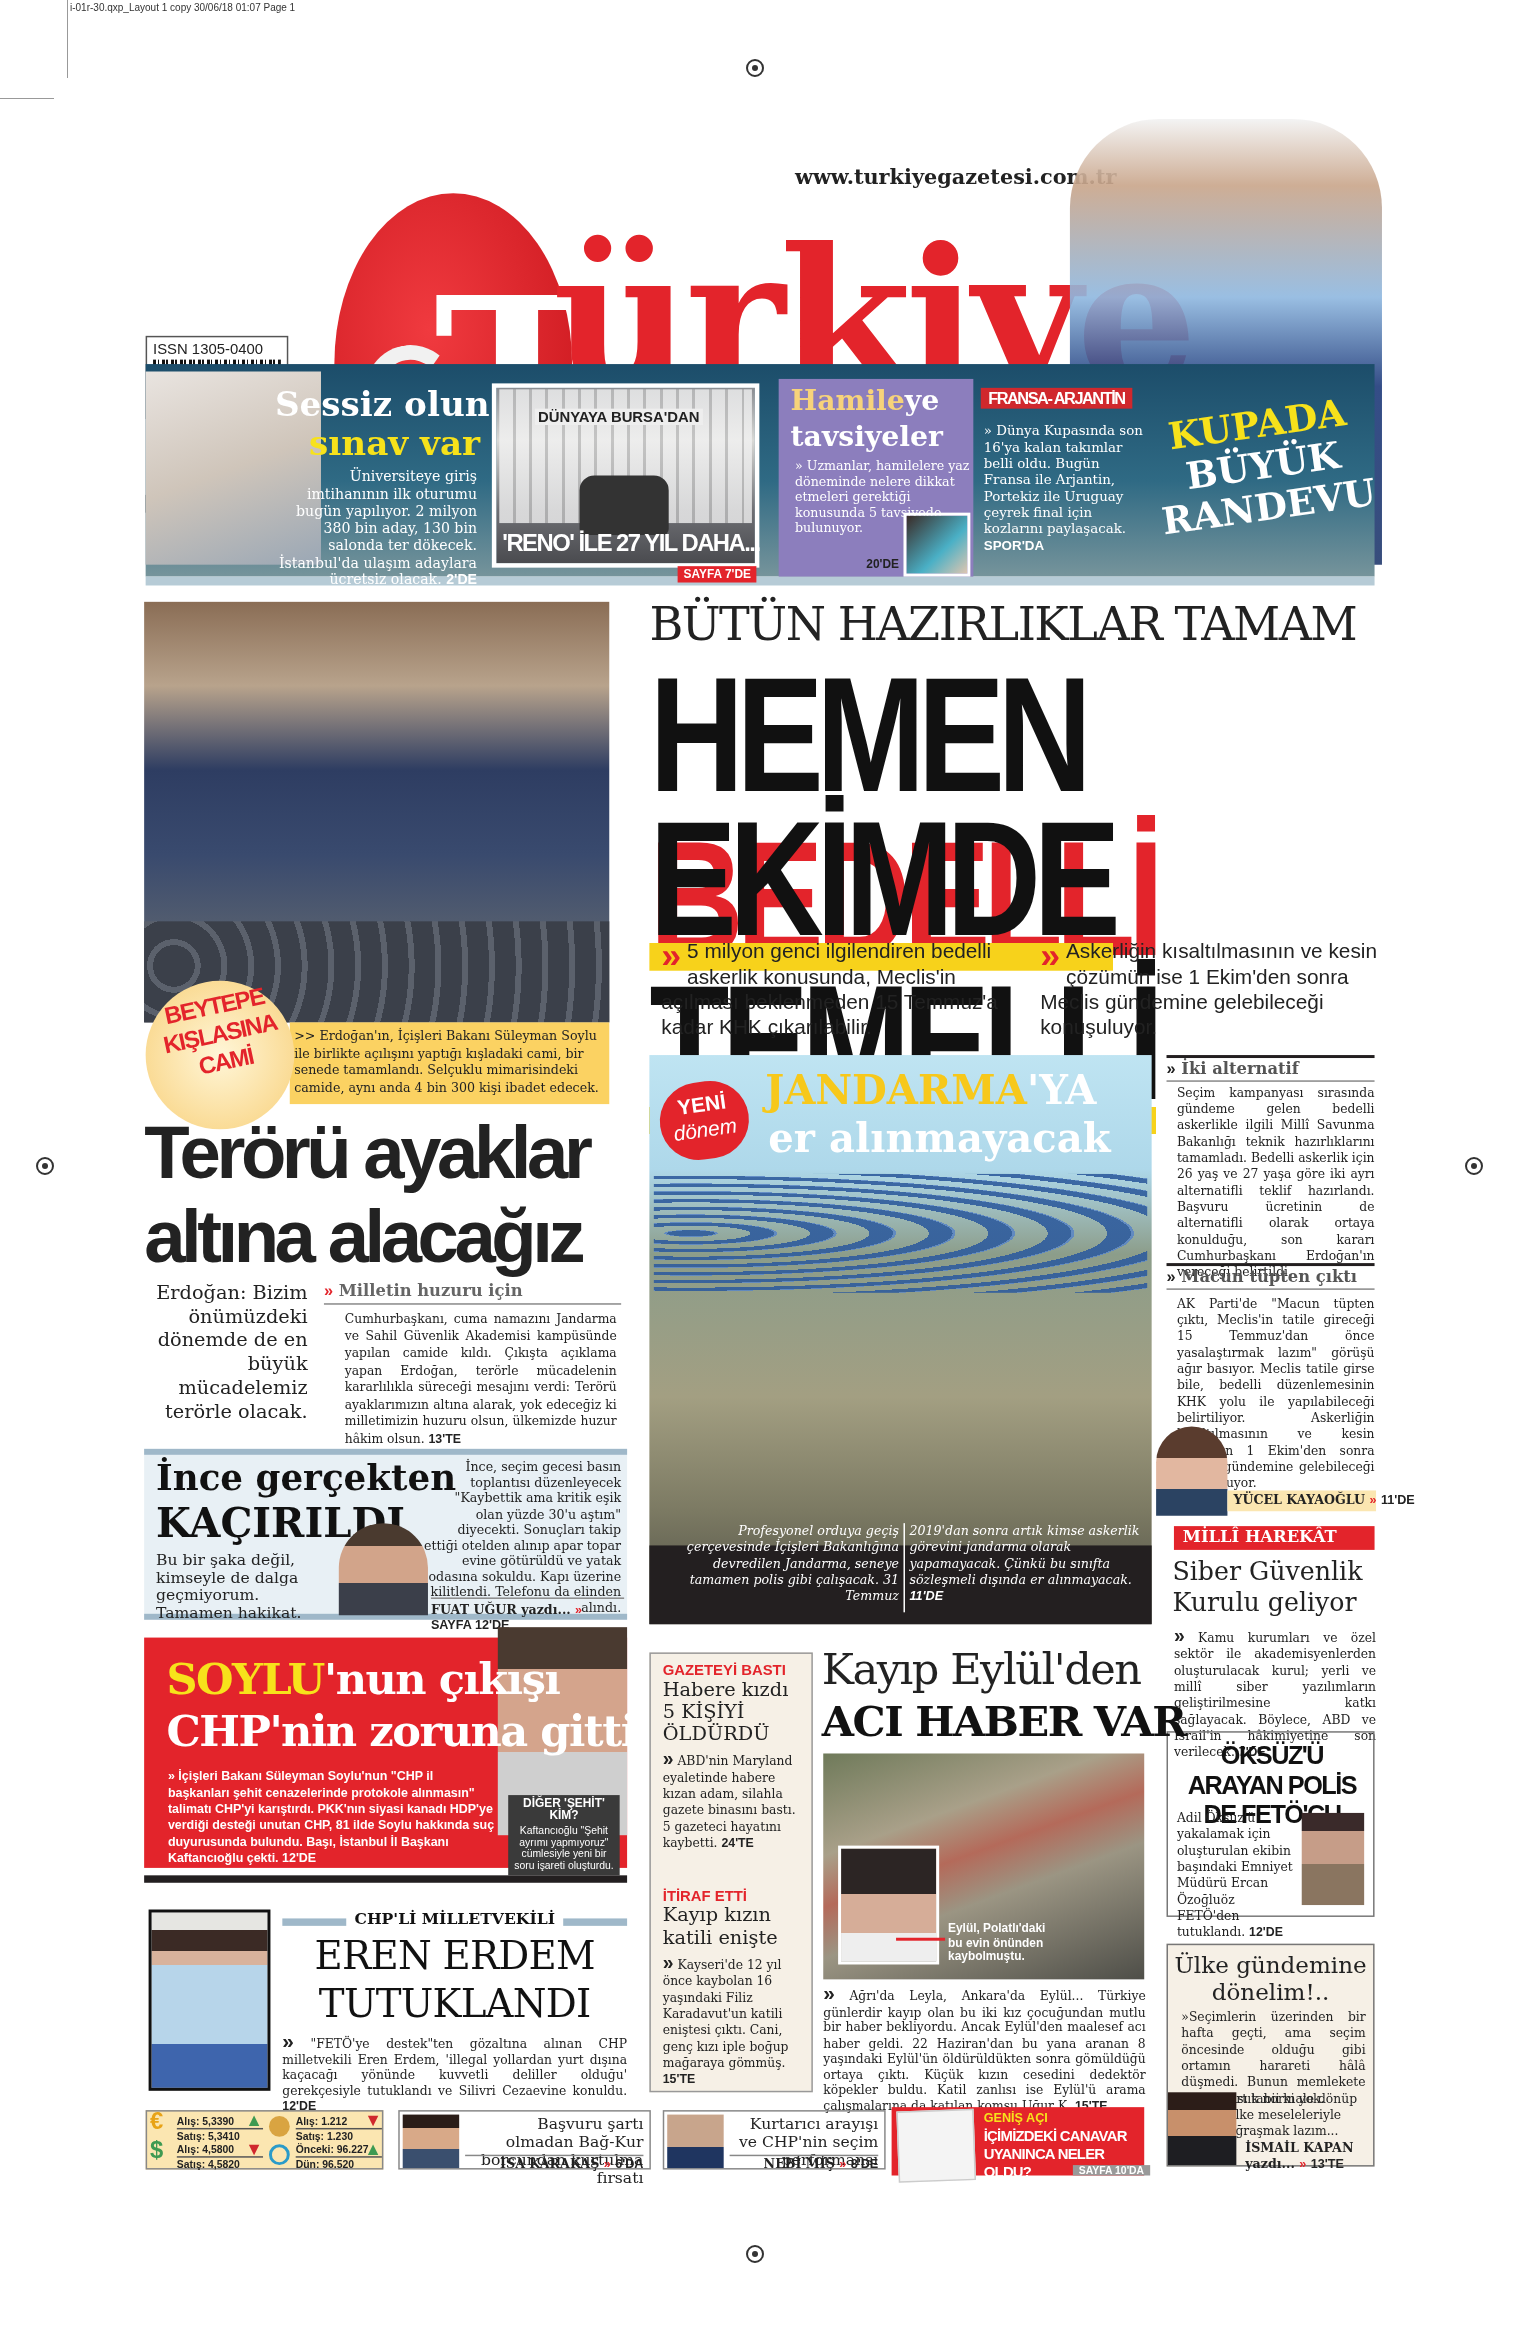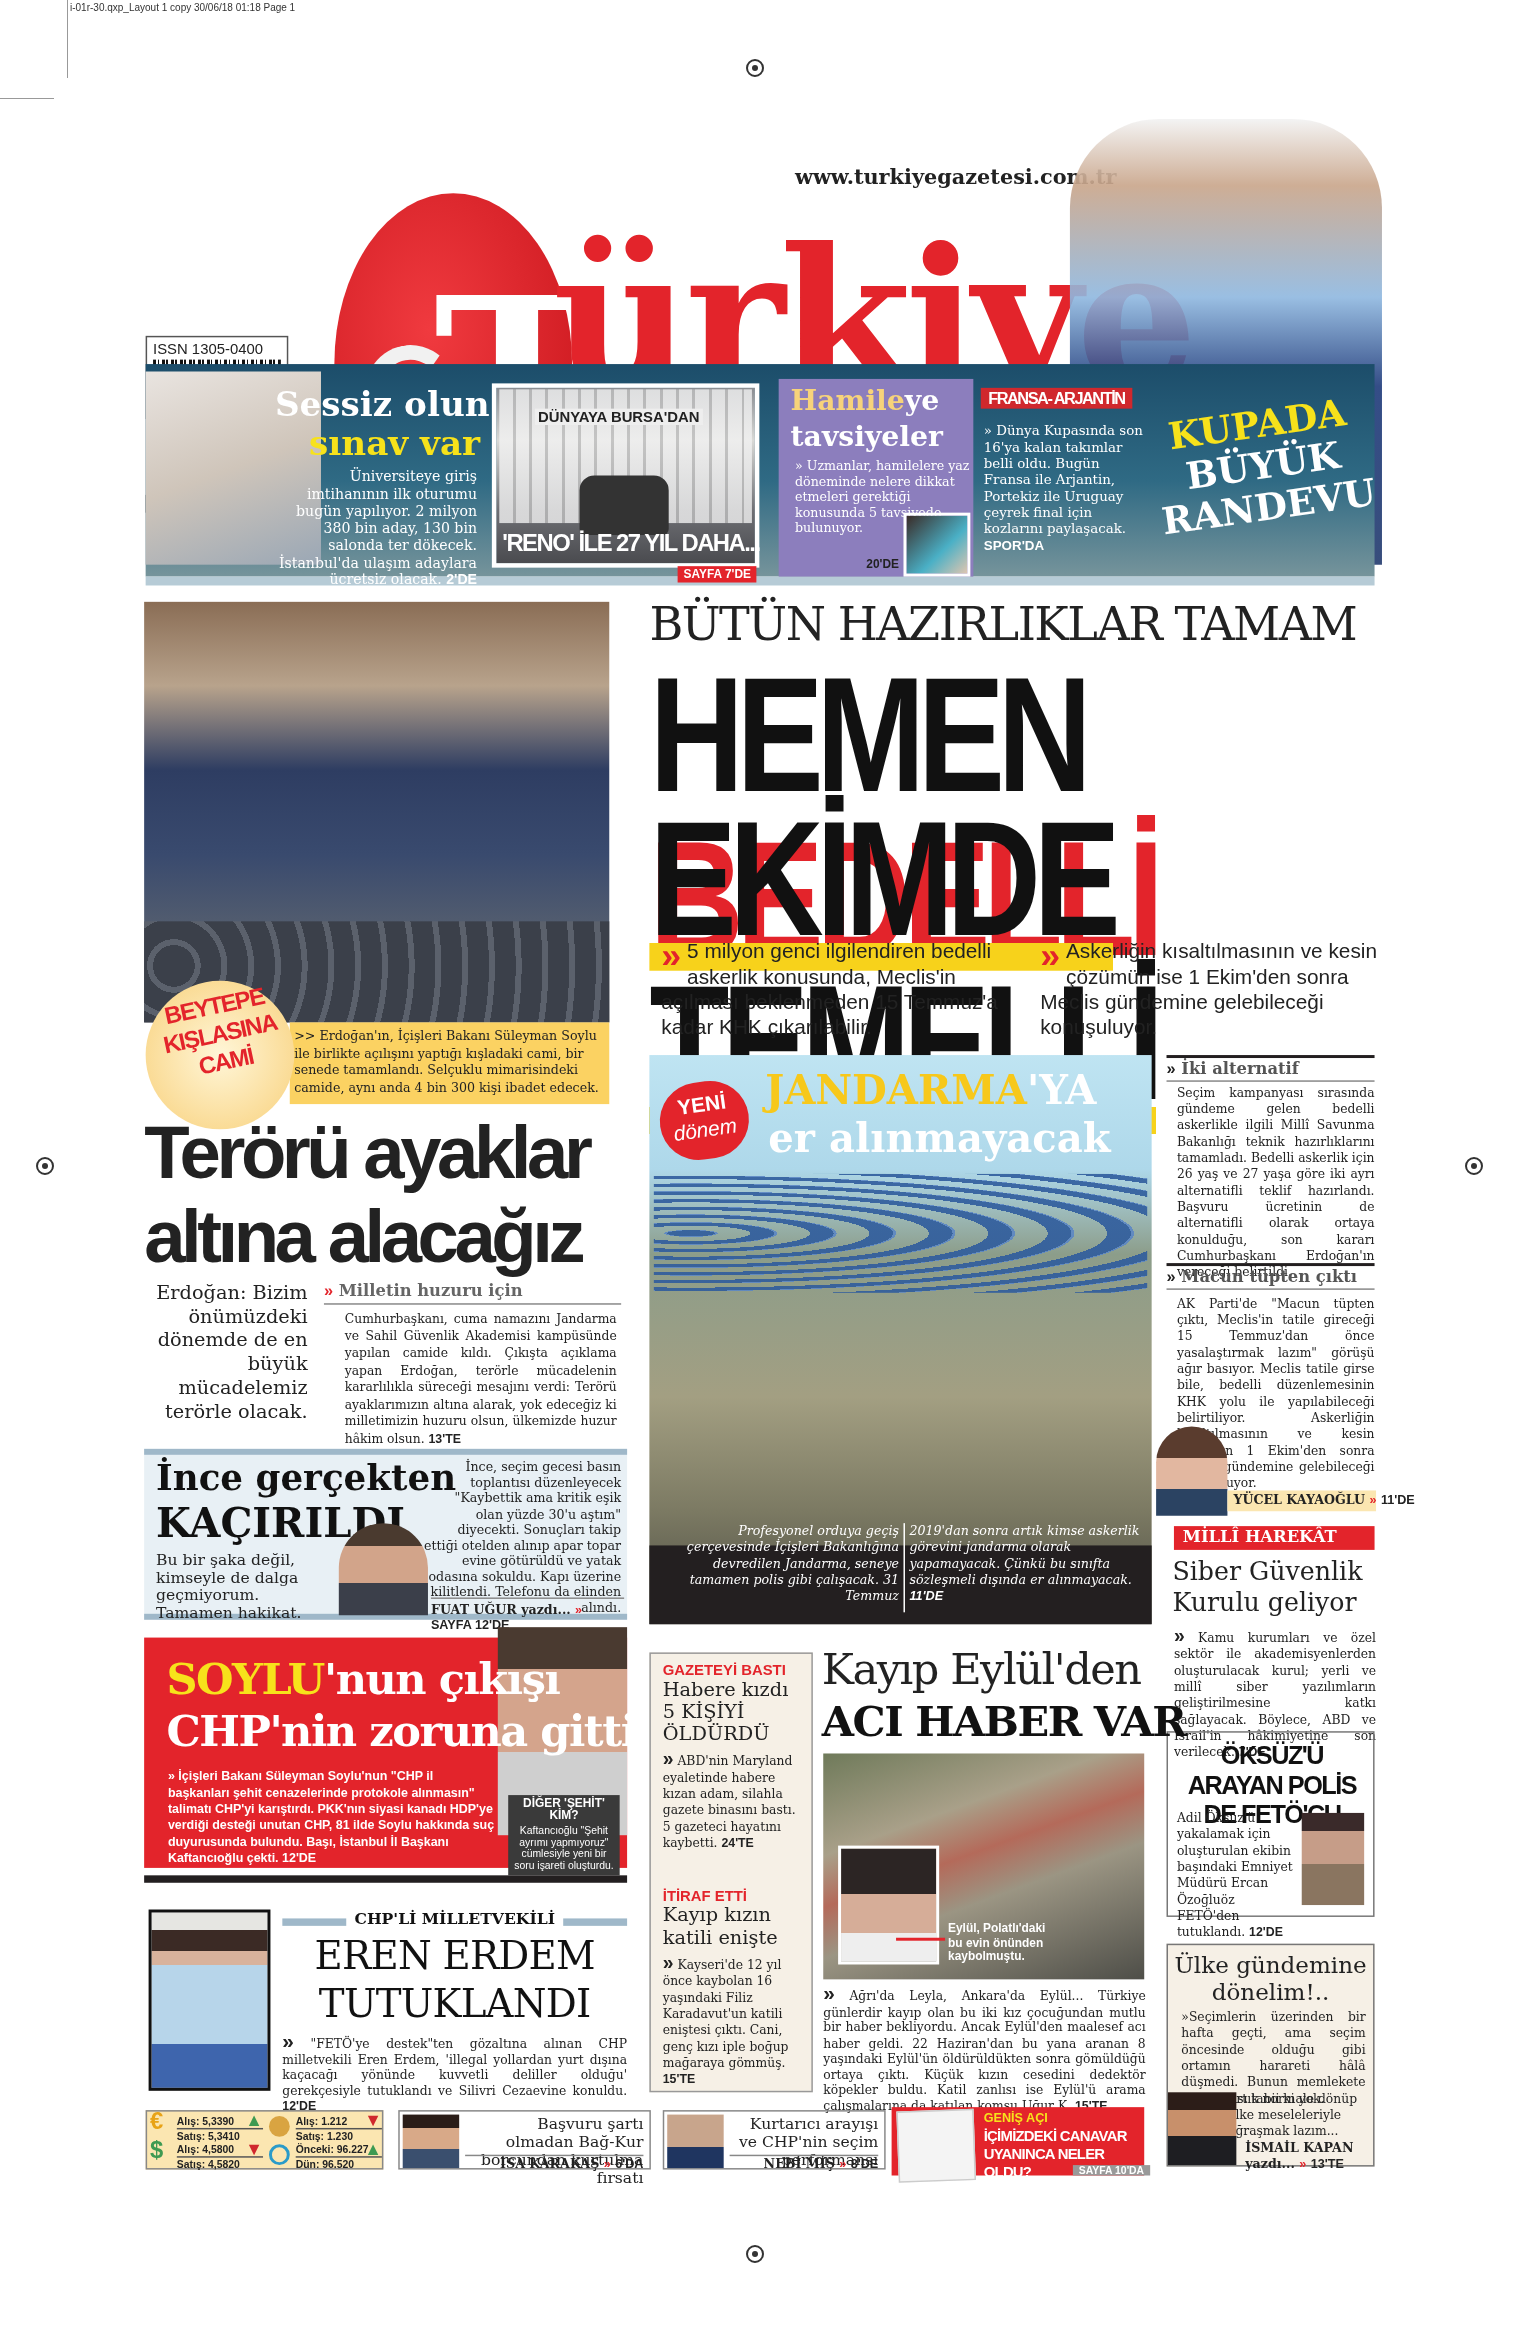--- a/index.html
+++ b/index.html
@@ -166,21 +166,21 @@
   .genis-mini { left: 604px; top: 1420px; width: 52px; height: 48px; background: #f4f4f4; border:1px solid #ccc; transform: rotate(-2deg); }
   .genis-k { left: 662px; top: 1420px; font-family:"Liberation Sans",sans-serif; font-weight:bold; font-size: 8.5px; color:#f7e21b; }
   .genis-t { left: 662px; top: 1432px; width: 110px; font-family:"Liberation Sans",sans-serif; font-weight:bold; font-size: 10px; line-height: 12px; color:#fff; letter-spacing:-0.5px; }
   .genis-ref { left: 722px; top: 1457px; background:#999; color:#fff; font-family:"Liberation Sans",sans-serif; font-weight:bold; font-size: 7px; padding: 0 4px; }
 </style>
 </head>
 <body>
 
 <div class="abs slugline"></div>
 <div class="abs slughr"></div>
-<div class="abs slug">i-01r-30.qxp_Layout 1 copy  30/06/18  01:18  Page 1</div>
+<div class="abs slug">i-01r-30.qxp_Layout 1 copy  30/06/18  01:07  Page 1</div>
 <div class="abs regmark" style="left:746px;top:59px;"></div>
 <div class="abs regmark" style="left:36px;top:1157px;"></div>
 <div class="abs regmark" style="left:1465px;top:1157px;"></div>
 <div class="abs regmark" style="left:746px;top:2245px;"></div>
 
 <div id="page" style="position:absolute;left:0;top:0;width:1020px;height:1550px;transform:scale(1.486);transform-origin:0 0;">
 
   <div class="abs issn">
     <div>ISSN 1305-0400</div>
     <div class="barcode"></div>

